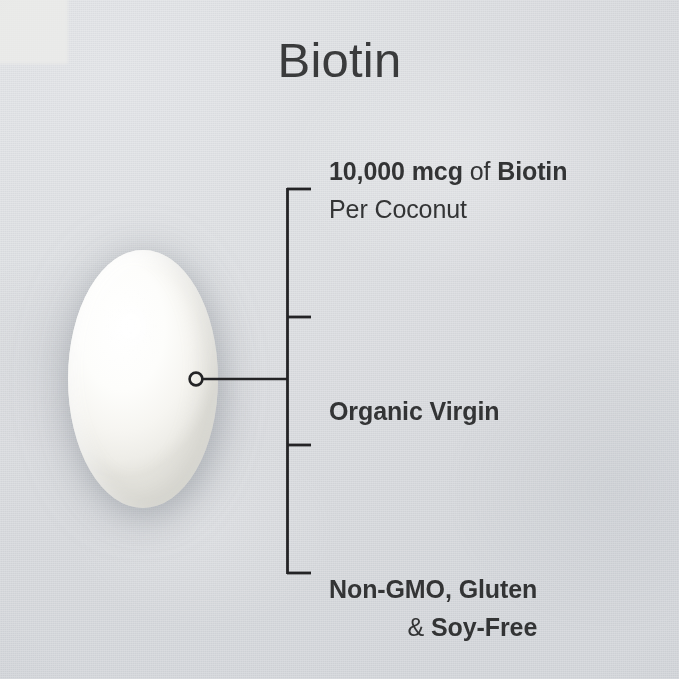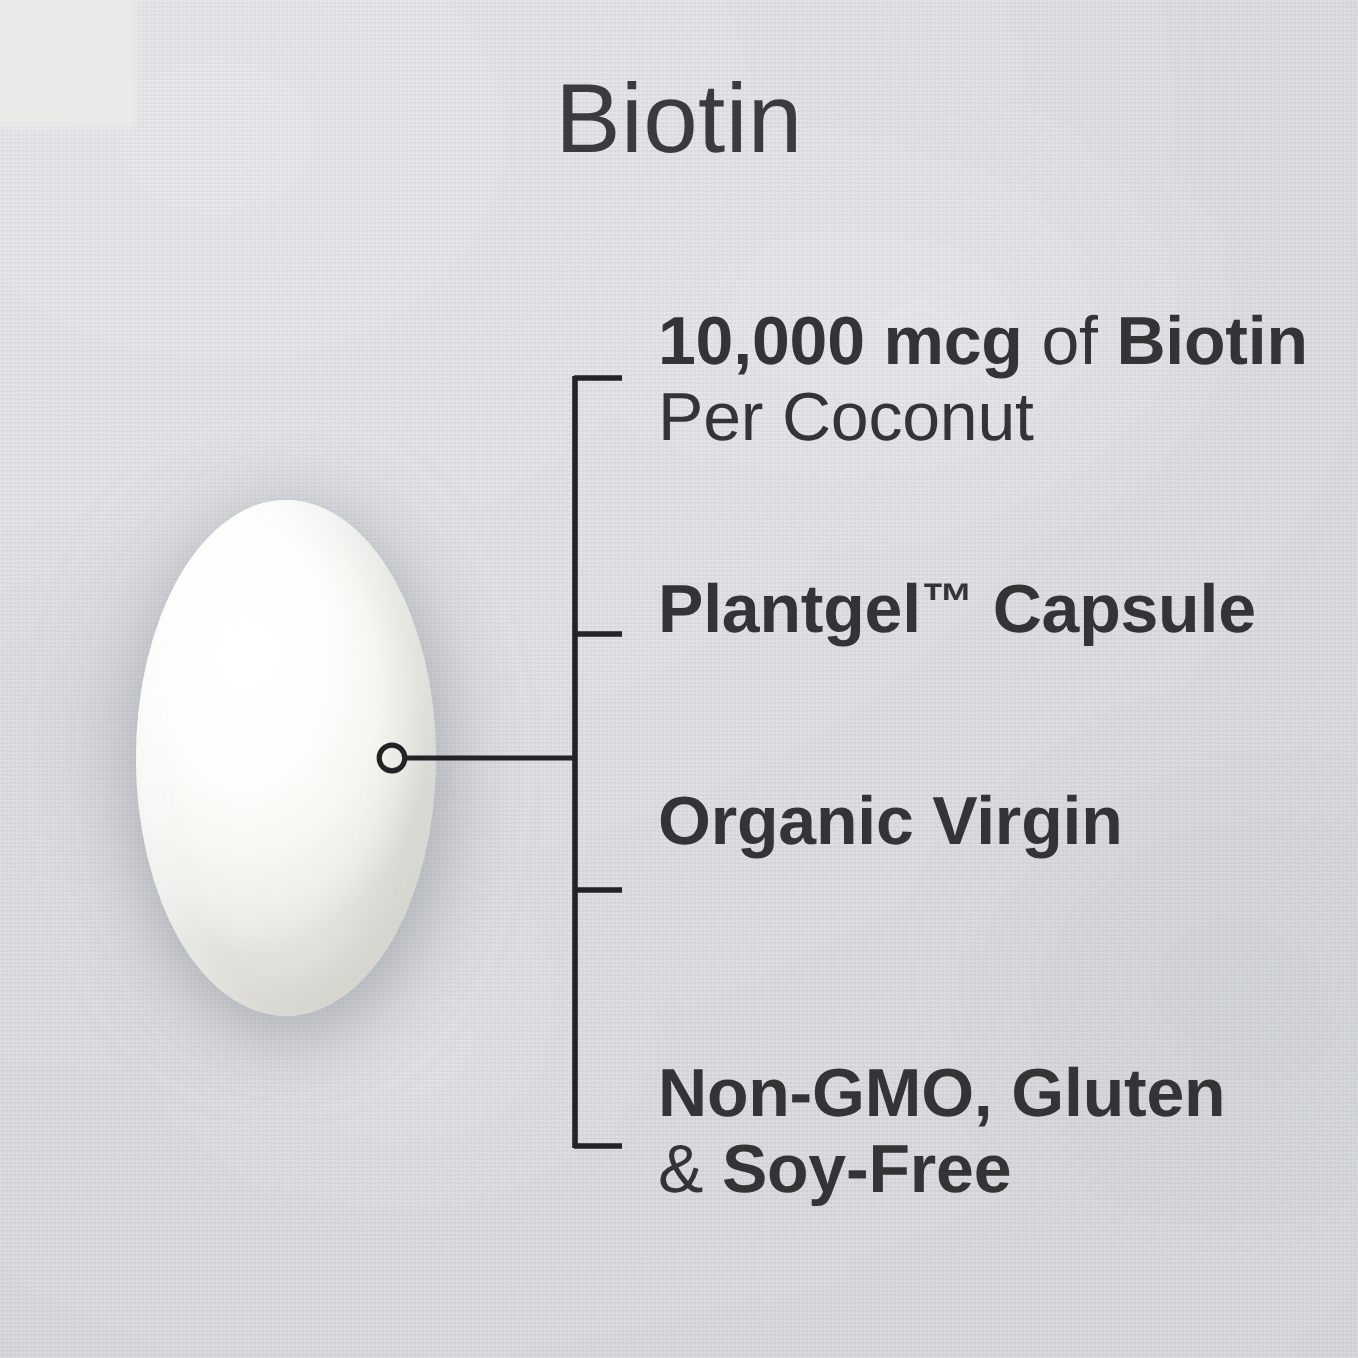--- a/index.html
+++ b/index.html
@@ -134,34 +134,34 @@
   .callouts {
     position: absolute;
     left: 329px;
     top: 0;
     width: 340px;
   }
   .callout {
     position: absolute;
     left: 0;
     color: #333435;
-    font-size: 34px;
+    font-size: 25px;
     line-height: 38px;
     letter-spacing: -0.1px;
     white-space: nowrap;
   }
   .callout .ln { display: block; }
   .reg { font-weight: 400; }
   .bold { font-weight: 700; }
   .tm { font-size: 0.78em; vertical-align: 0.22em; letter-spacing: 0; }
 
   .c1 { top: 152px; }
   .c2 { top: 282px; }
   .c3 { top: 392px; }
-  .c4 { top: 528px; }
+  .c4 { top: 570px; text-align: right; }
 </style>
 </head>
 <body>
 
 <div id="stage">
 
   <div class="bg-base"></div>
   <div class="bg-weave"></div>
   <div class="bg-mottle"></div>
   <div class="bg-corner"></div>
@@ -194,21 +194,20 @@
   </div>
 
   <div class="callouts">
 
     <div class="callout c1">
       <span class="ln"><span class="bold">10,000 mcg</span><span class="reg"> of </span><span class="bold">Biotin</span></span>
       <span class="ln"><span class="reg">Per Coconut</span></span>
     </div>
 
     <div class="callout c2">
-      <span class="ln"><span class="bold">Plantgel</span><span class="bold tm">™</span><span class="bold"> Capsule</span></span>
     </div>
 
     <div class="callout c3">
       <span class="ln"><span class="bold">Organic Virgin</span></span>
     </div>
 
     <div class="callout c4">
       <span class="ln"><span class="bold">Non-GMO, Gluten</span></span>
       <span class="ln"><span class="reg">&amp; </span><span class="bold">Soy-Free</span></span>
     </div>

